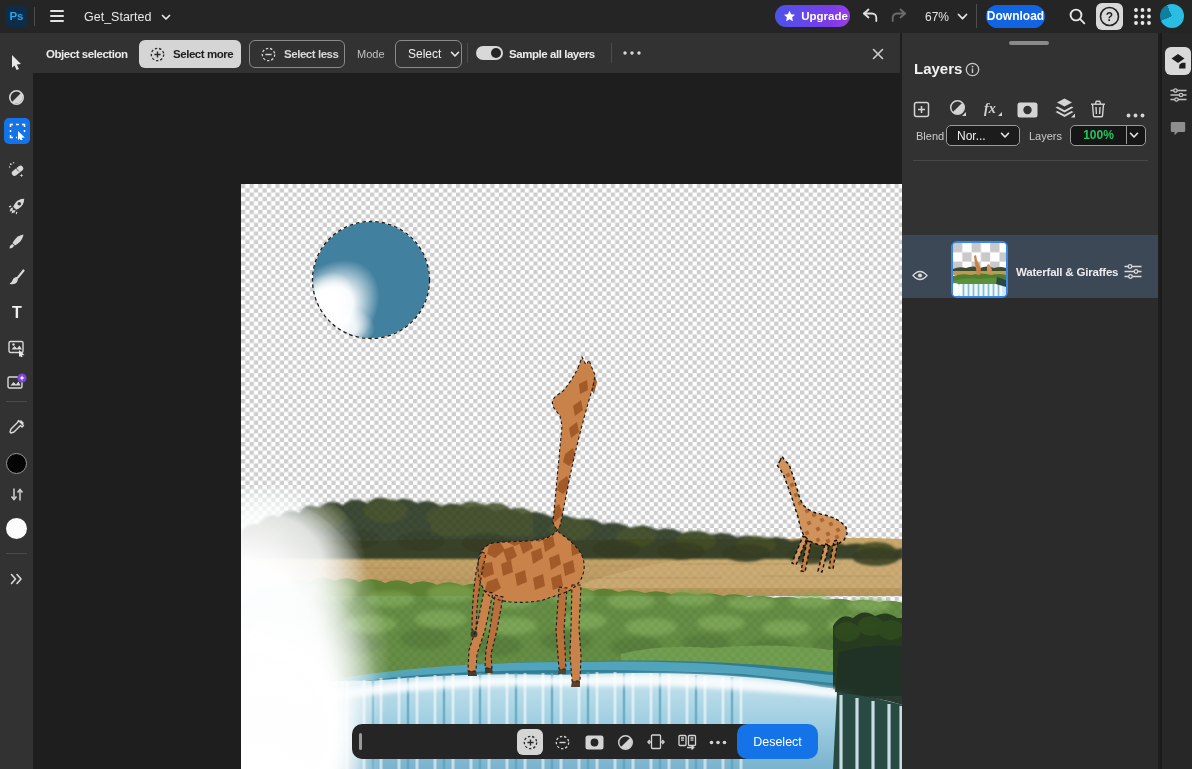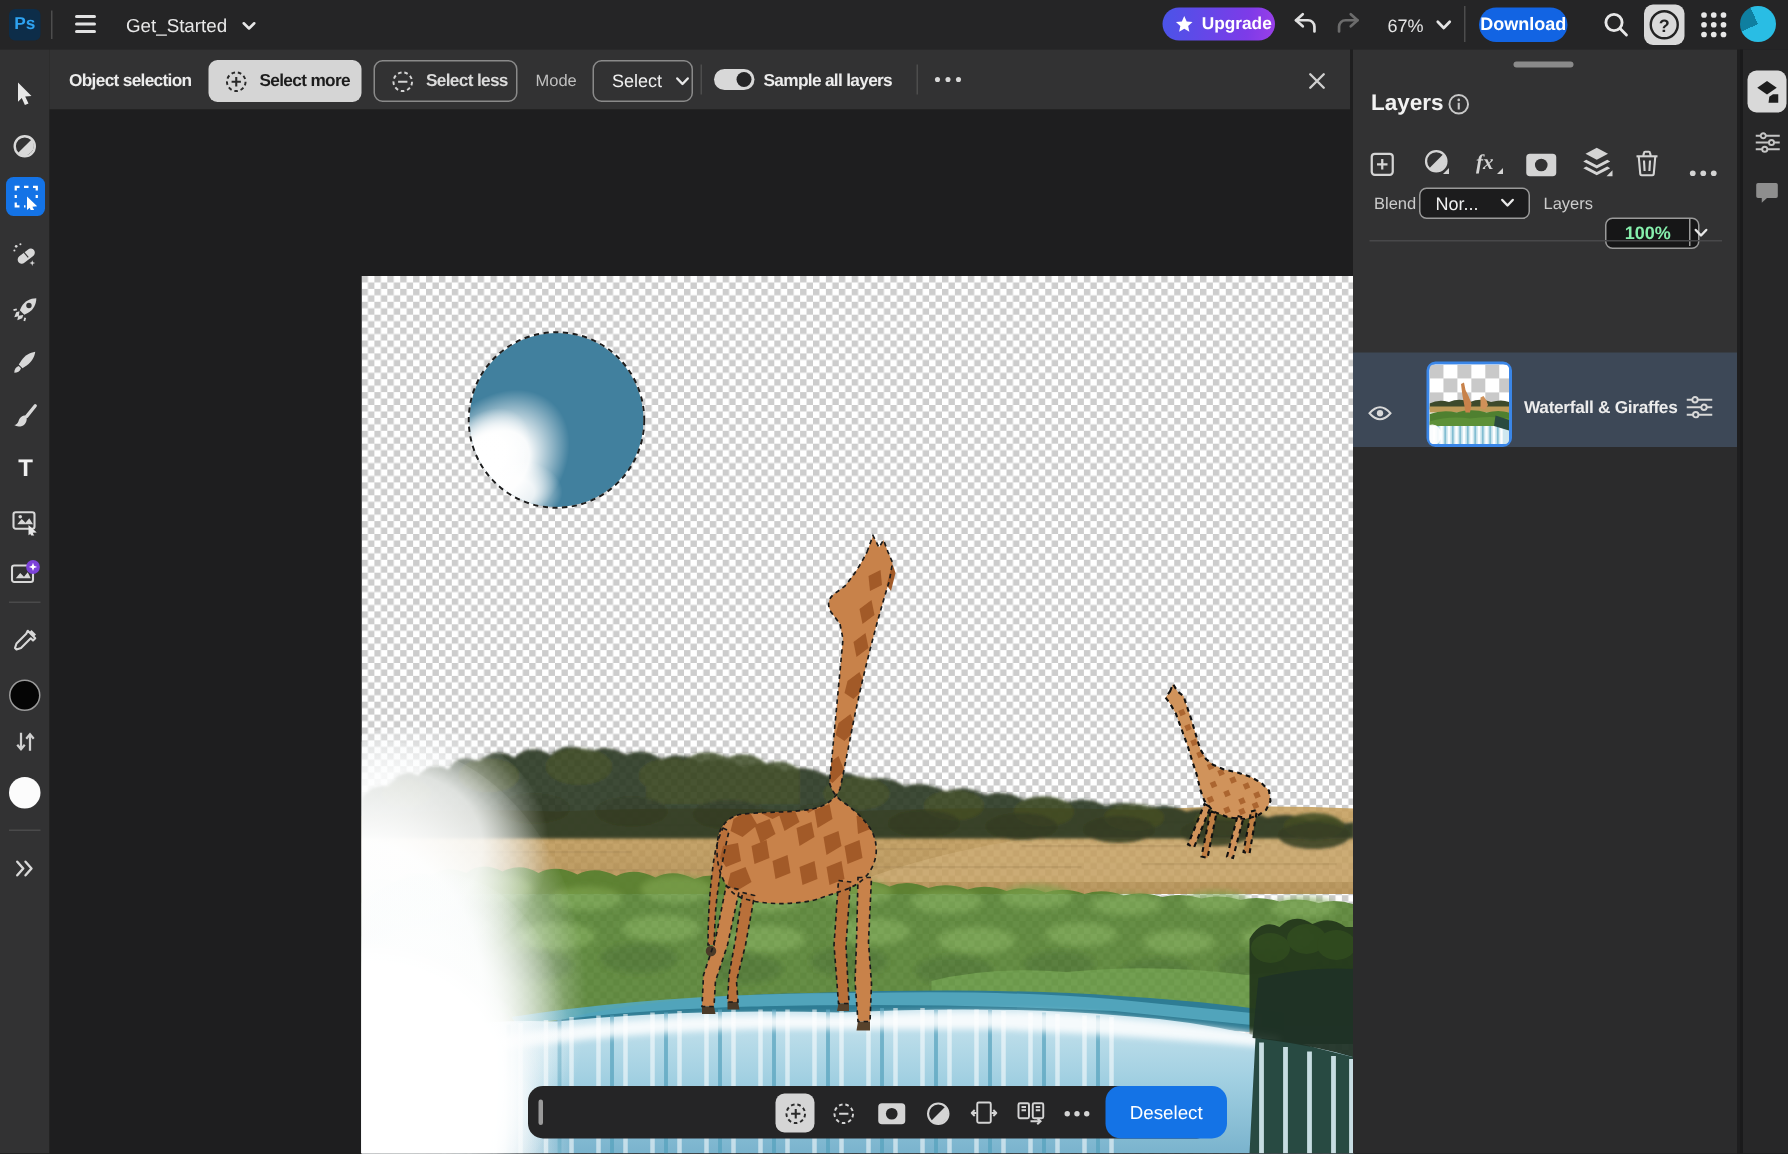--- a/index.html
+++ b/index.html
@@ -68,22 +68,22 @@
 
 
 #lpanel { position:absolute; left:902px; top:33px; width:256px; height:736px; background:#323233; }
 #lhandle { position:absolute; left:107px; top:8px; width:40px; height:4px; background:#8a8a8a; border-radius:2px; }
 #ltitle { position:absolute; left:12px; top:27px; font-size:15px; font-weight:bold; color:#f2f2f2; }
 .prow-icon { position:absolute; top:63px; width:22px; height:22px; display:flex; align-items:flex-end; justify-content:center; }
 #blendlbl { position:absolute; left:14px; top:97px; font-size:11px; color:#cccccc; }
 #blendbox { position:absolute; left:44px; top:92px; width:74px; height:21px; border:1.5px solid #9a9a9a; border-radius:5px;
   background:#1c1c1d; color:#f0f0f0; font-size:12px; display:flex; align-items:center; }
 #opacitylbl { position:absolute; left:127px; top:97px; font-size:11px; color:#cccccc; }
-#opacitybox { position:absolute; left:168px; top:92px; width:63px; height:21px; border:1.5px solid #9a9a9a; border-radius:5px;
-  background:#161617; color:#86efac;margin-top:20px; }
+#opacitybox { position:absolute; left:168px; top:92px; width:76px; height:21px; border:1.5px solid #9a9a9a; border-radius:5px;
+  background:#161617; color:#22c55e; }
 #ldiv { position:absolute; left:11px; top:127px; width:235px; height:1px; background:#48484a; }
 .lrow { position:absolute; left:0; width:256px; height:63px; }
 #row-moon { top:135px; }
 #row-wg { top:202px; background:#3d4857; }
 .lthumb { position:absolute; left:49px; width:57px; height:57px; border-radius:6px; }
 .lname { position:absolute; left:114px; font-size:13px; color:#ececec; }
 #lbottom { position:absolute; left:0; top:265px; width:256px; height:471px; background:#2b2b2c; }
 
 
 #minibar { position:absolute; left:1160px; top:33px; width:32px; height:736px; background:#272728; border-left:2px solid #1a1a1b; }

